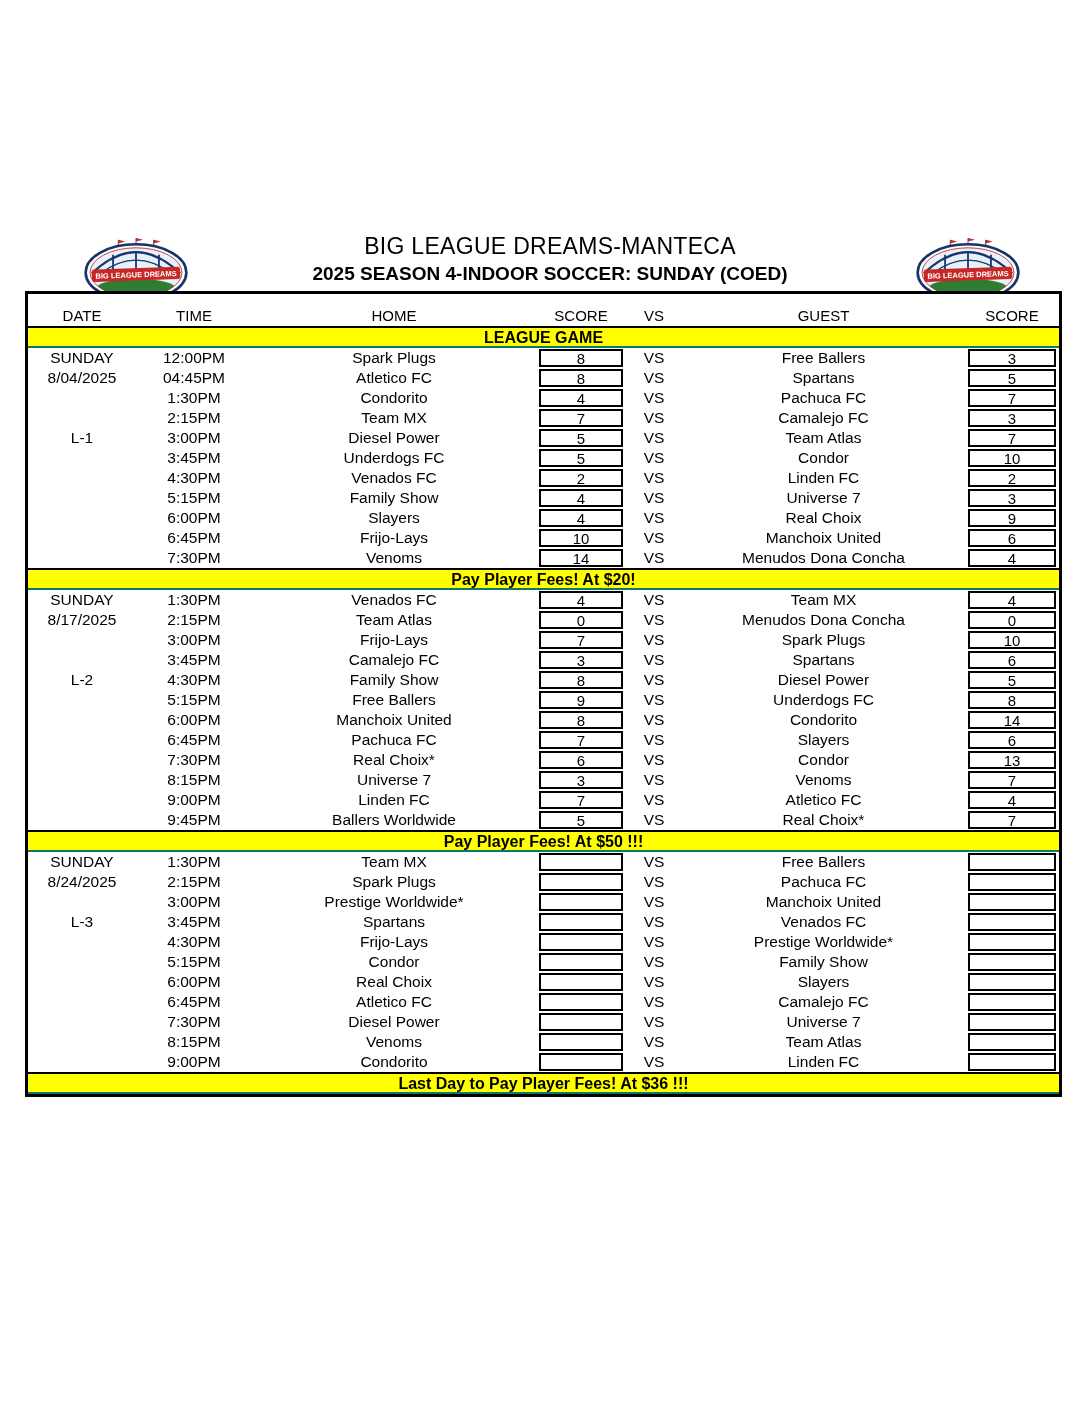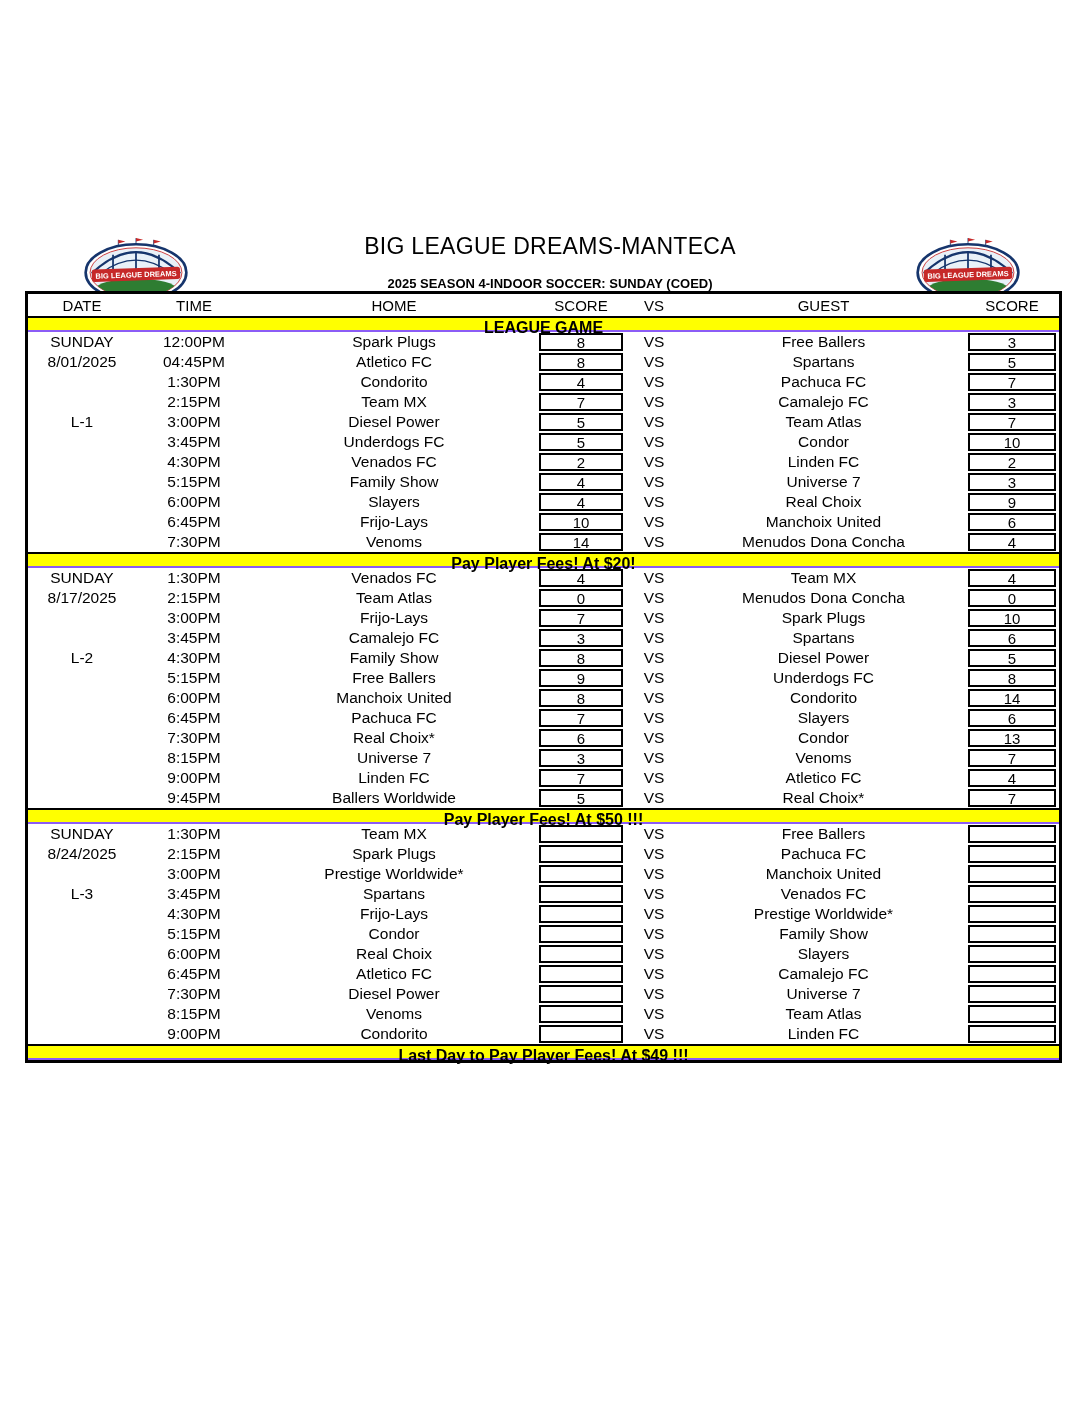--- a/index.html
+++ b/index.html
@@ -5,41 +5,41 @@
   * { box-sizing: border-box; }
   html, body { margin: 0; padding: 0; background: #ffffff; }
   .page {
     width: 1088px; height: 1408px; position: relative;
     background: #ffffff; color: #000;
     font-family: "Liberation Sans", sans-serif;
     overflow: hidden;
   }
   .titles { position: absolute; top: 233px; left: 12px; right: 0; text-align: center; }
   .title { font-size: 23px; line-height: 27px; letter-spacing: 0.3px; }
-  .subtitle { font-size: 13px; font-weight: bold; line-height: 24px; margin-top: 12px; }
+  .subtitle { font-size: 19px; font-weight: bold; line-height: 24px; margin-top: 2px; }
   .logo { position: absolute; top: 235px; width: 106px; height: 68px; }
   .logo-left { left: 83px; }
   .logo-right { left: 915px; }
 
   .schedule {
     position: absolute; top: 291px; left: 25px; width: 1037px;
     border: 3px solid #000; background: #fff;
   }
   .row {
     display: grid;
     grid-template-columns: 108px 116px 284px 90px 56px 283px 94px;
     height: 20px; align-items: center;
     font-size: 15.5px; text-align: center;
   }
-  .header-row { height: 22px; align-items: end; padding-bottom: 2px; font-size: 15px; }
+  .header-row { height: 32px; align-items: end; padding-bottom: 2px; font-size: 15px; }
   .cell { white-space: nowrap; overflow: visible; }
   .banner {
     background: #FFFF00;
-    border-top: 2px solid #000; border-bottom: 2px solid #8b5cf6;
-    height: 16px; line-height: 19px;
+    border-top: 2px solid #000; border-bottom: 2px solid #0f766e;
+    height: 22px; line-height: 19px;
     text-align: center; font-weight: bold; font-size: 16px;
   }
   .score-box {
     border: 2px solid #000; height: 18px; margin: 1px 3px;
     display: flex; align-items: center; justify-content: center;
     font-size: 15px; background: #fff;
   }
 </style>
 </head>
 <body>
@@ -122,21 +122,21 @@
           <div class="cell">
             <div class="score-box">8</div>
           </div>
           <div class="cell">VS</div>
           <div class="cell">Free Ballers</div>
           <div class="cell">
             <div class="score-box">3</div>
           </div>
         </div>
         <div class="row">
-          <div class="cell">8/01/2025</div>
+          <div class="cell">8/04/2025</div>
           <div class="cell">04:45PM</div>
           <div class="cell">Atletico FC</div>
           <div class="cell">
             <div class="score-box">8</div>
           </div>
           <div class="cell">VS</div>
           <div class="cell">Spartans</div>
           <div class="cell">
             <div class="score-box">5</div>
           </div>
@@ -552,17 +552,17 @@
           <div class="cell">Condorito</div>
           <div class="cell">
             <div class="score-box"></div>
           </div>
           <div class="cell">VS</div>
           <div class="cell">Linden FC</div>
           <div class="cell">
             <div class="score-box"></div>
           </div>
         </div>
-        <div class="banner">Last Day to Pay Player Fees! At $49 !!!</div>
+        <div class="banner">Last Day to Pay Player Fees! At $36 !!!</div>
       </div>
   </div>
 
 </div>
 
 </body></html>

